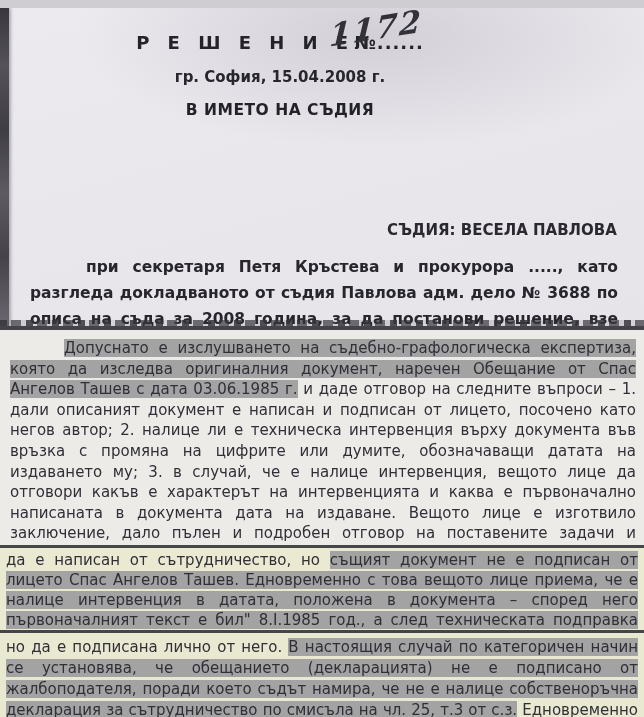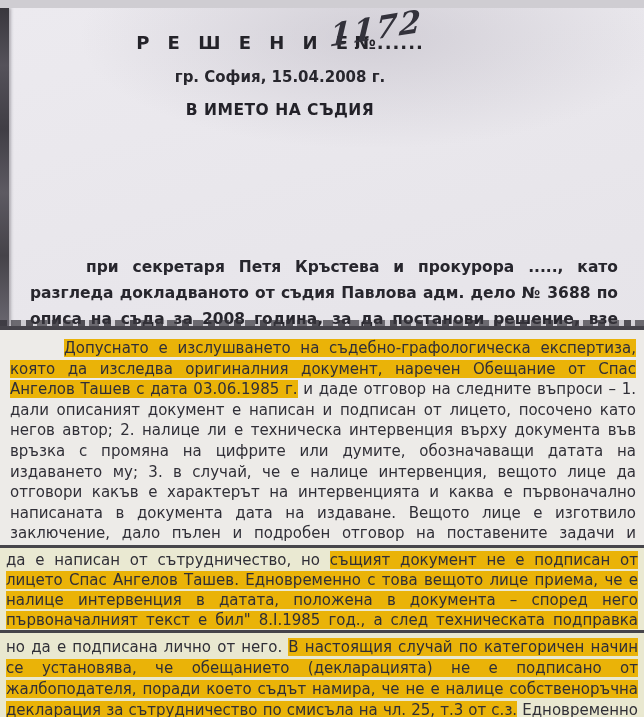--- a/index.html
+++ b/index.html
@@ -67,21 +67,21 @@
     padding: 2px 6px 0 6px;
     line-height: 20px;
   }
   .fragment-c {
     top: 622px; height: 95px;
     background: #e9e8d0;
     border-top: 3px solid #45444a;
     padding: 4px 6px 0 6px;
     line-height: 21px;
   }
-  .hl { background: #eab308; }
+  .hl { background: #a3a3a3; }
   .ul { }
   .sliver {
     position: absolute; left: 0; top: 312px; width: 644px; height: 6px;
     background: repeating-linear-gradient(90deg,
       rgba(55,53,60,0.85) 0 7px, rgba(55,53,60,0.1) 7px 11px,
       rgba(55,53,60,0.7) 11px 21px, rgba(55,53,60,0.15) 21px 26px);
   }
 </style>
 </head>
 <body>
@@ -94,20 +94,21 @@
     <span class="title-word">Р Е Ш Е Н И Е</span><span class="title-number">№......</span>
   </div>
 
   <div class="handwritten-number">1172</div>
 
   <div class="header-center city-date">гр. София, 15.04.2008 г.</div>
 
   <div class="header-center motto">В ИМЕТО НА СЪДИЯ</div>
 
 
+  <div class="judge-line">СЪДИЯ: ВЕСЕЛА ПАВЛОВА</div>
 
   <div class="para-bold secretary-para">при секретаря Петя Кръстева и прокурора ....., като разгледа докладваното от съдия Павлова адм. дело № 3688 по описа на съда за 2008 година, за да постанови решение, взе предвид следното:</div>
 
   <div class="sliver"></div>
 
   <div class="fragment fragment-a"><span class="hl">Допуснато е изслушването на съдебно-графологическа експертиза, която да изследва оригиналния документ, наречен Обещание от Спас Ангелов Ташев с дата 03.06.1985 г.</span><span class=""> и даде отговор на следните въпроси – 1. дали описаният документ е написан и подписан от лицето, посочено като негов автор; 2. налице ли е техническа интервенция върху документа във връзка с промяна на цифрите или думите, обозначаващи датата на издаването му; 3. в случай, че е налице интервенция, вещото лице да отговори какъв е характерът на интервенцията и каква е първоначално написаната в документа дата на издаване. Вещото лице е изготвило заключение, дало пълен и подробен отговор на поставените задачи и същото е прието от съда като неоспорено от страните.</span></div>
 
   <div class="fragment fragment-b"><span class="">да е написан от сътрудничество, но </span><span class="hl">същият документ не  е подписан от лицето Спас Ангелов Ташев. Едновременно с това вещото лице приема, че е налице интервенция в датата, положена в документа – според него първоначалният текст е бил" 8.I.1985 год., а след техническата подправка текстът е „3.VI.1985 год.</span></div>
 
   <div class="fragment fragment-c"><span class="">но да е подписана лично от него. </span><span class="hl">В настоящия случай по категоричен начин се установява, че обещанието (декларацията) не е подписано от жалбоподателя, поради което съдът намира, че не е налице собственоръчна декларация за сътрудничество по смисъла на чл. </span><span class="hl ul">25</span><span class="hl">, т.3 от с.з.</span><span class=""> Едновременно с това с оглед</span></div>

